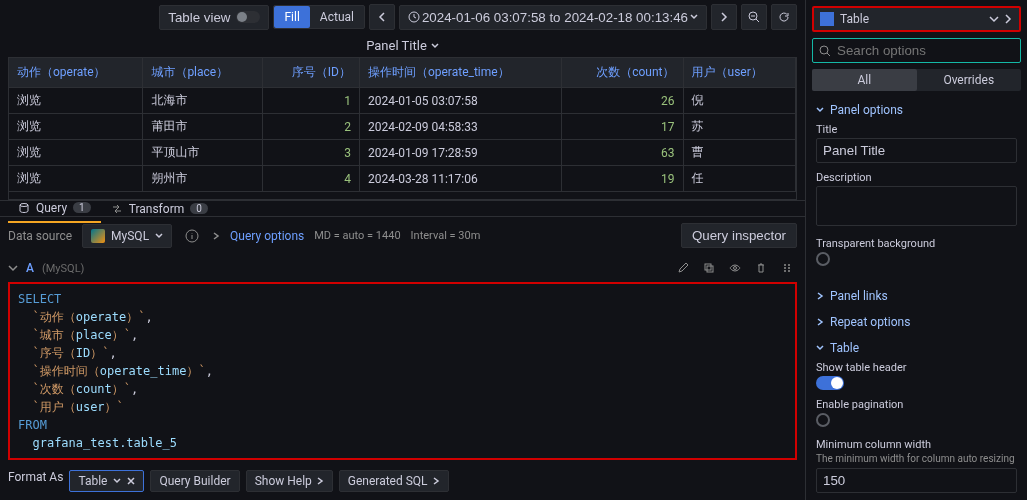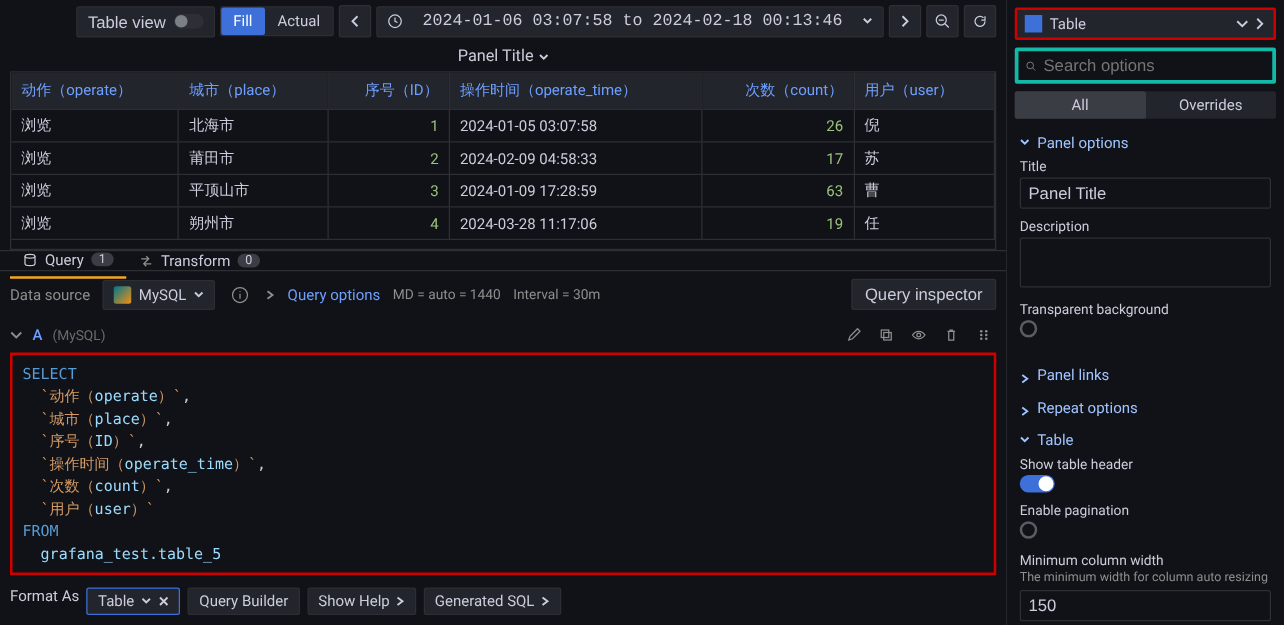--- a/index.html
+++ b/index.html
@@ -78,23 +78,22 @@
 }
 
 .time-range-btn {
   background: #22252b;
   border: 1px solid #2d2f34;
   border-radius: 2px;
   padding: 4px 8px;
   color: #ccccdc;
   display: flex;
   align-items: center;
-  gap: 16px;
-  cursor: pointer;
-  font-family: Liberation Mono, monospace;
+  gap: 2px;
+  cursor: pointer;
 }
 
 .icon-btn {
   background: #22252b;
   border: 1px solid #2d2f34;
   border-radius: 2px;
   width: 26px;
   height: 26px;
   display: flex;
   align-items: center;
@@ -336,21 +335,21 @@
   display: inline-block;
 }
 .viz-nav {
   margin-left: auto;
   display: flex;
   gap: 4px;
 }
 .search-row {
   margin: 0 6px 6px 6px;
   background: #111217;
-  border: 3px solid #14b8a6;
+  border: 1px solid #14b8a6;
   border-radius: 2px;
   padding: 4px 6px;
   display: flex;
   align-items: center;
   gap: 6px;
 }
 .search-row input {
   flex: 1;
   background: transparent;
   border: none;
@@ -411,21 +410,21 @@
   width: 14px;
   height: 14px;
   border: 2px solid #5a5d64;
   border-radius: 50%;
   display: inline-block;
   margin-bottom: 8px;
   cursor: pointer;
 }
 .collapse-row {
   display: flex;
-  align-items: flex-end;
+  align-items: center;
   gap: 6px;
   padding: 6px 10px;
   color: #a0c4ff;
   cursor: pointer;
 }
 .opt-sub {
   font-size: 10px;
   color: #8e8e8e;
   margin-bottom: 4px;
 }

